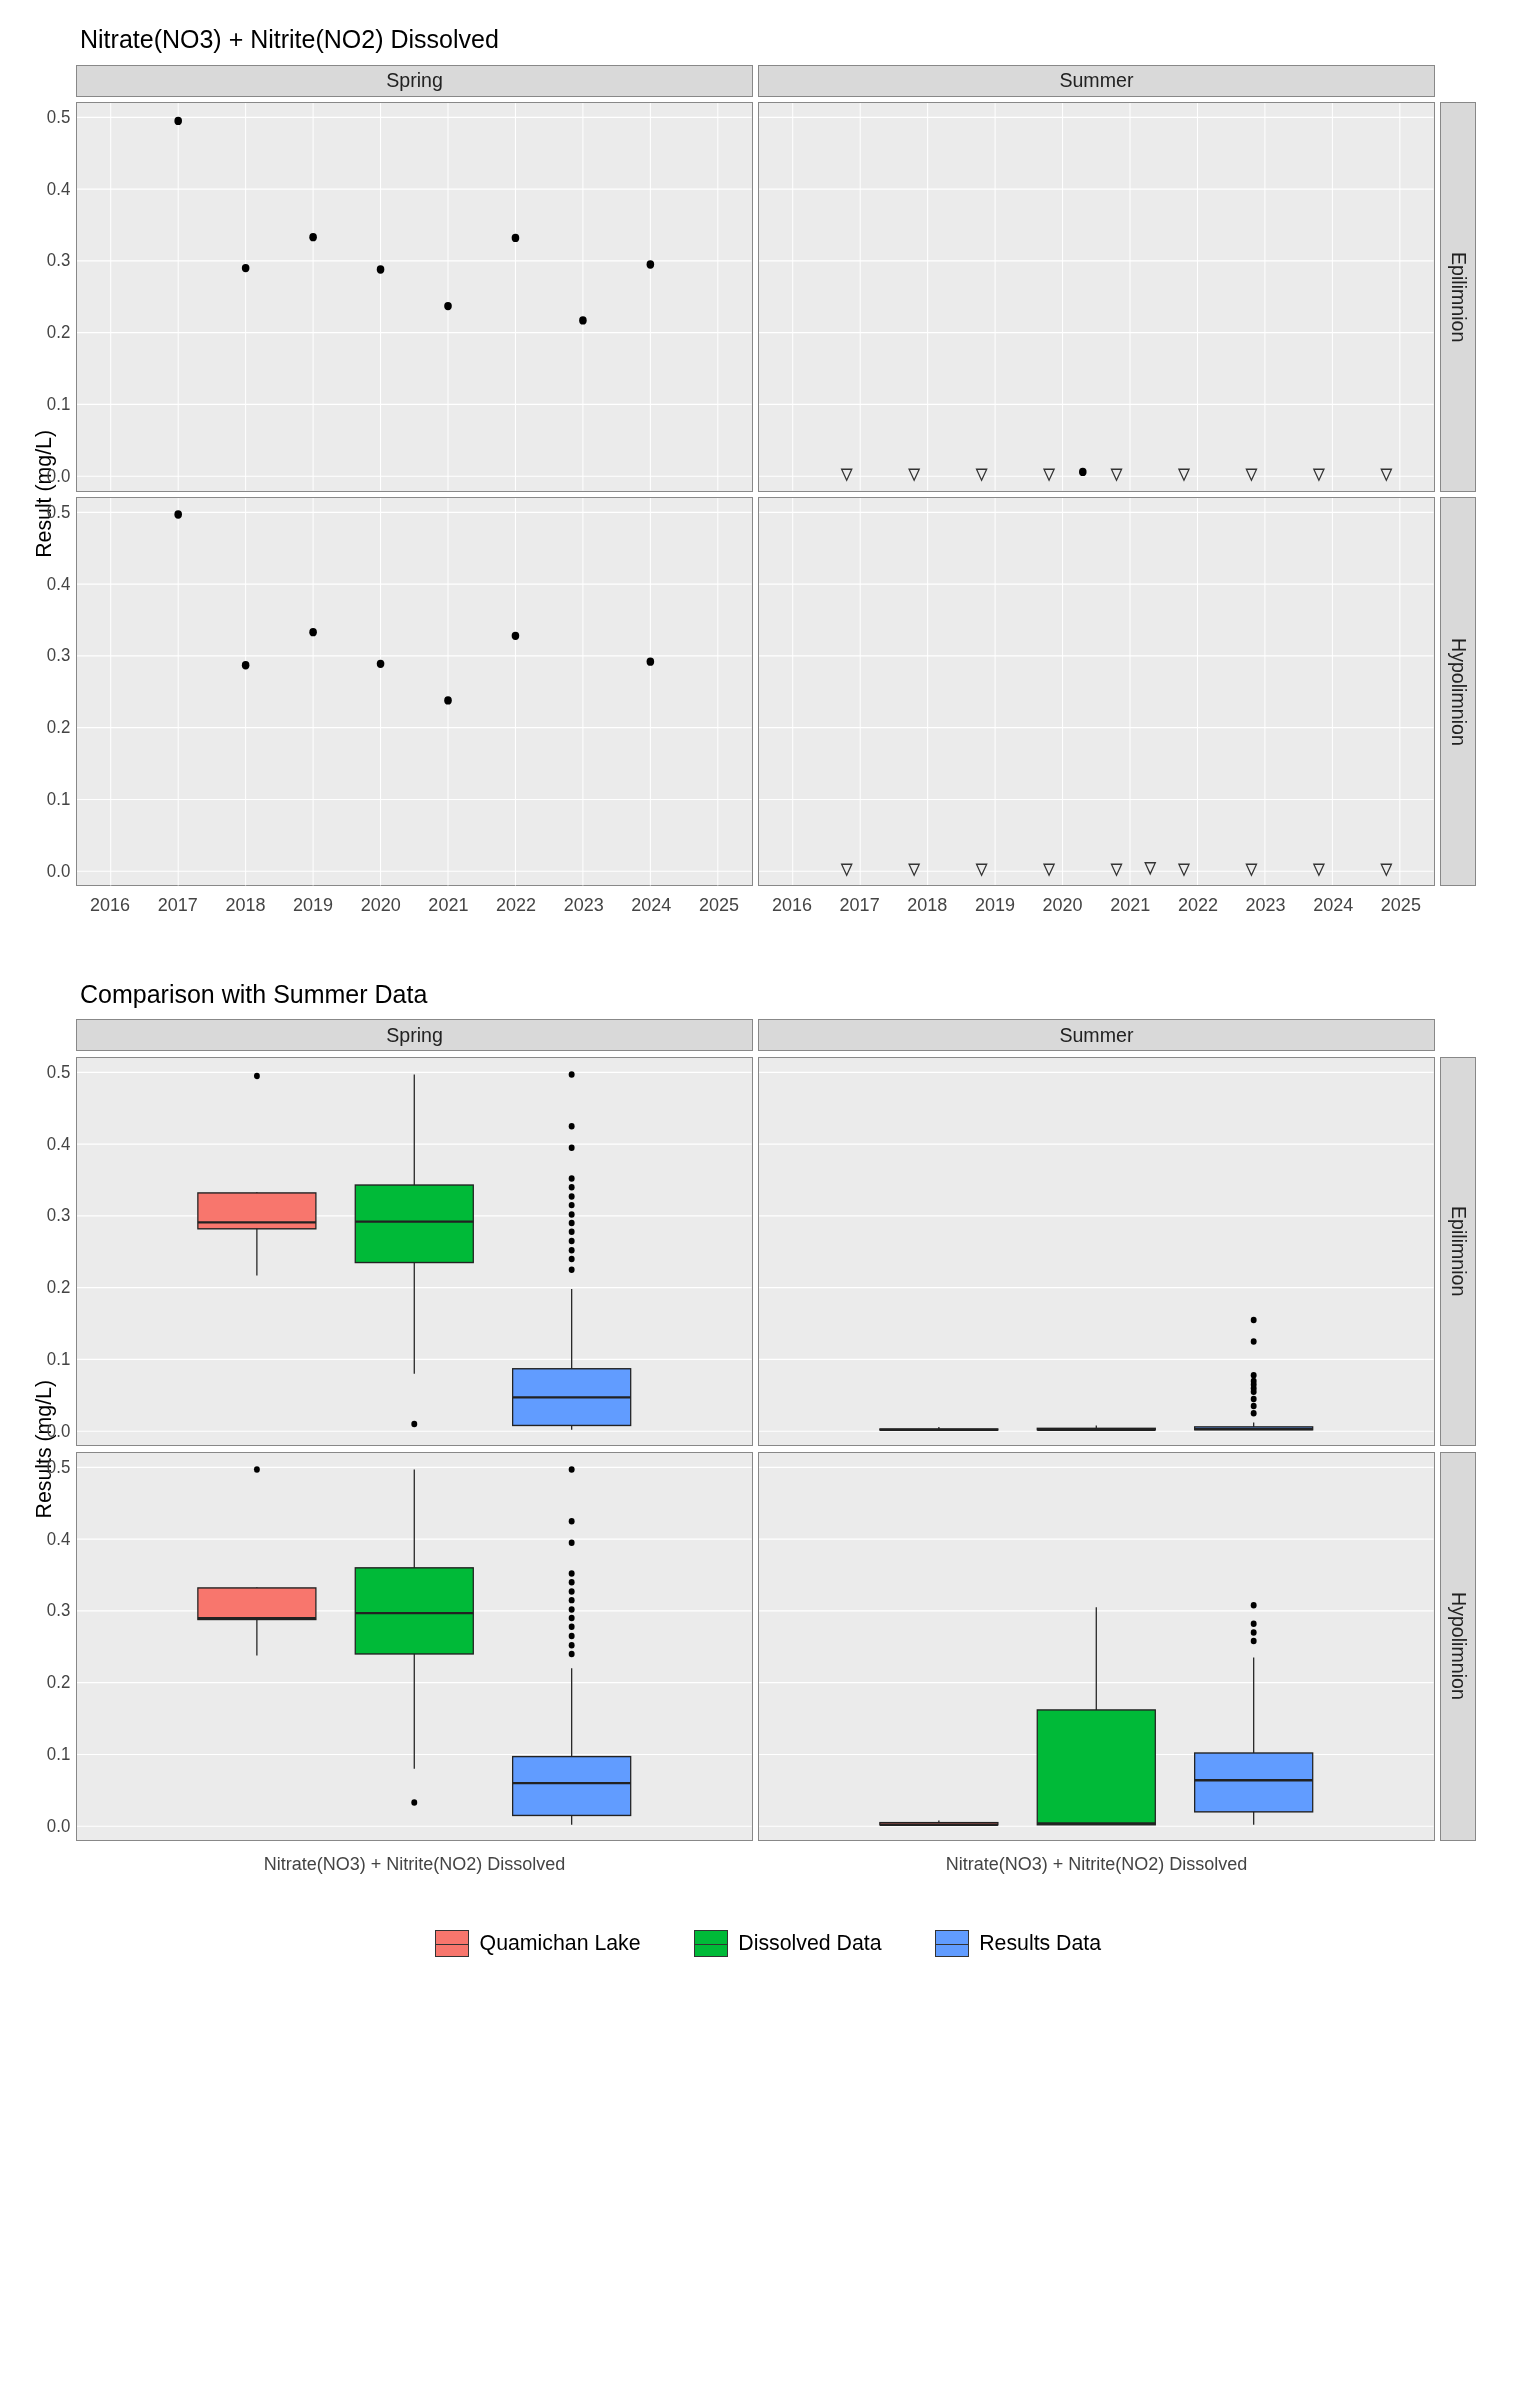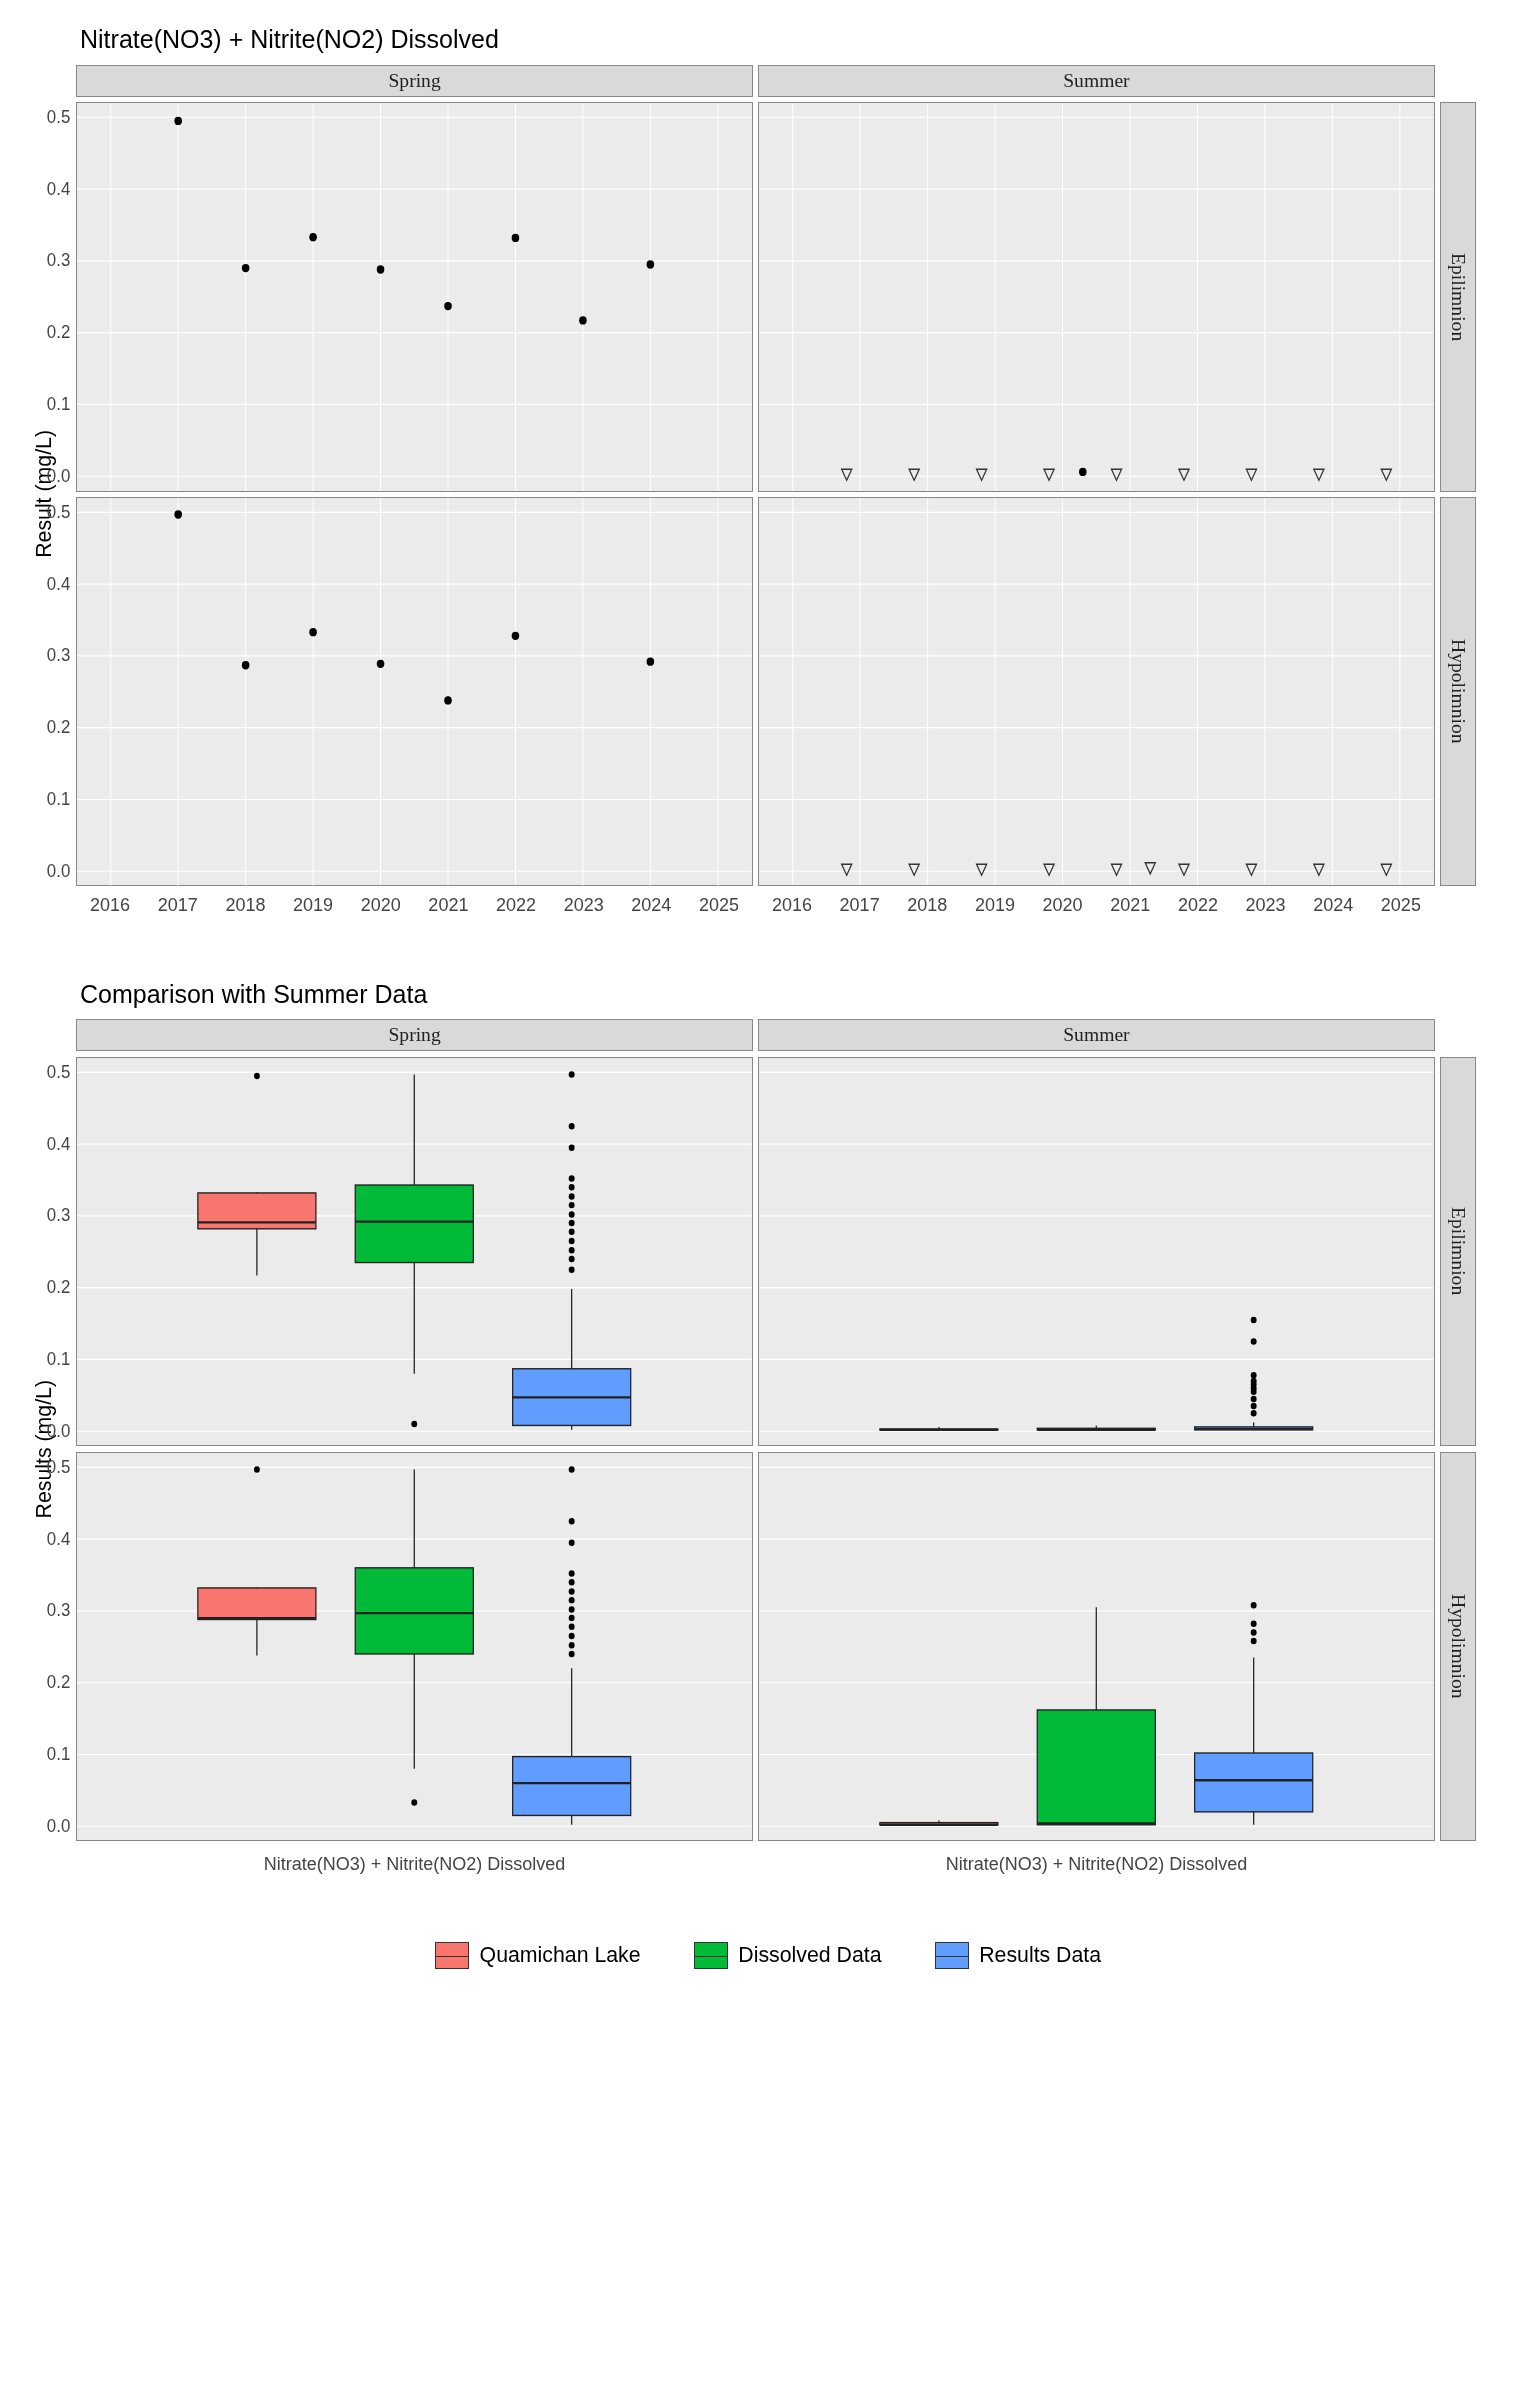--- a/index.html
+++ b/index.html
@@ -25,21 +25,20 @@
   .facet-grid.sc { height: 871px; }
   .facet-grid.bx { height: 871px; }
   .strip {
     background: #d9d9d9;
     border: 0.9px solid #888;
     display: flex;
     align-items: center;
     justify-content: center;
     font-size: 19.6px;
     color: #222;
-    font-family: Liberation Serif, serif;
   }
   .strip.v span {
     writing-mode: vertical-rl;
     transform: rotate(0deg);
   }
   .ylab {
     grid-column: 1;
     grid-row: 2 / span 2;
     display: flex;
     align-items: center;
@@ -55,21 +54,21 @@
     position: relative;
     border: 0.9px solid #888;
   }
   .panel svg { width: 100%; height: 100%; display: block; }
   .grid-line { stroke: #fff; stroke-width: 1.2; }
   .axis-text { font-size: 20px; fill: #444; }
   .legend {
     display: flex;
     justify-content: center;
     gap: 53px;
-    margin-top: 52px;
+    margin-top: 40px;
     font-size: 21.3px;
   }
   .legend-item { display: flex; align-items: center; gap: 10.7px; }
   .legend-swatch {
     width: 32px; height: 25px;
     border: 1.8px solid #333;
     position: relative;
   }
   .legend-swatch::after {
     content: "";

